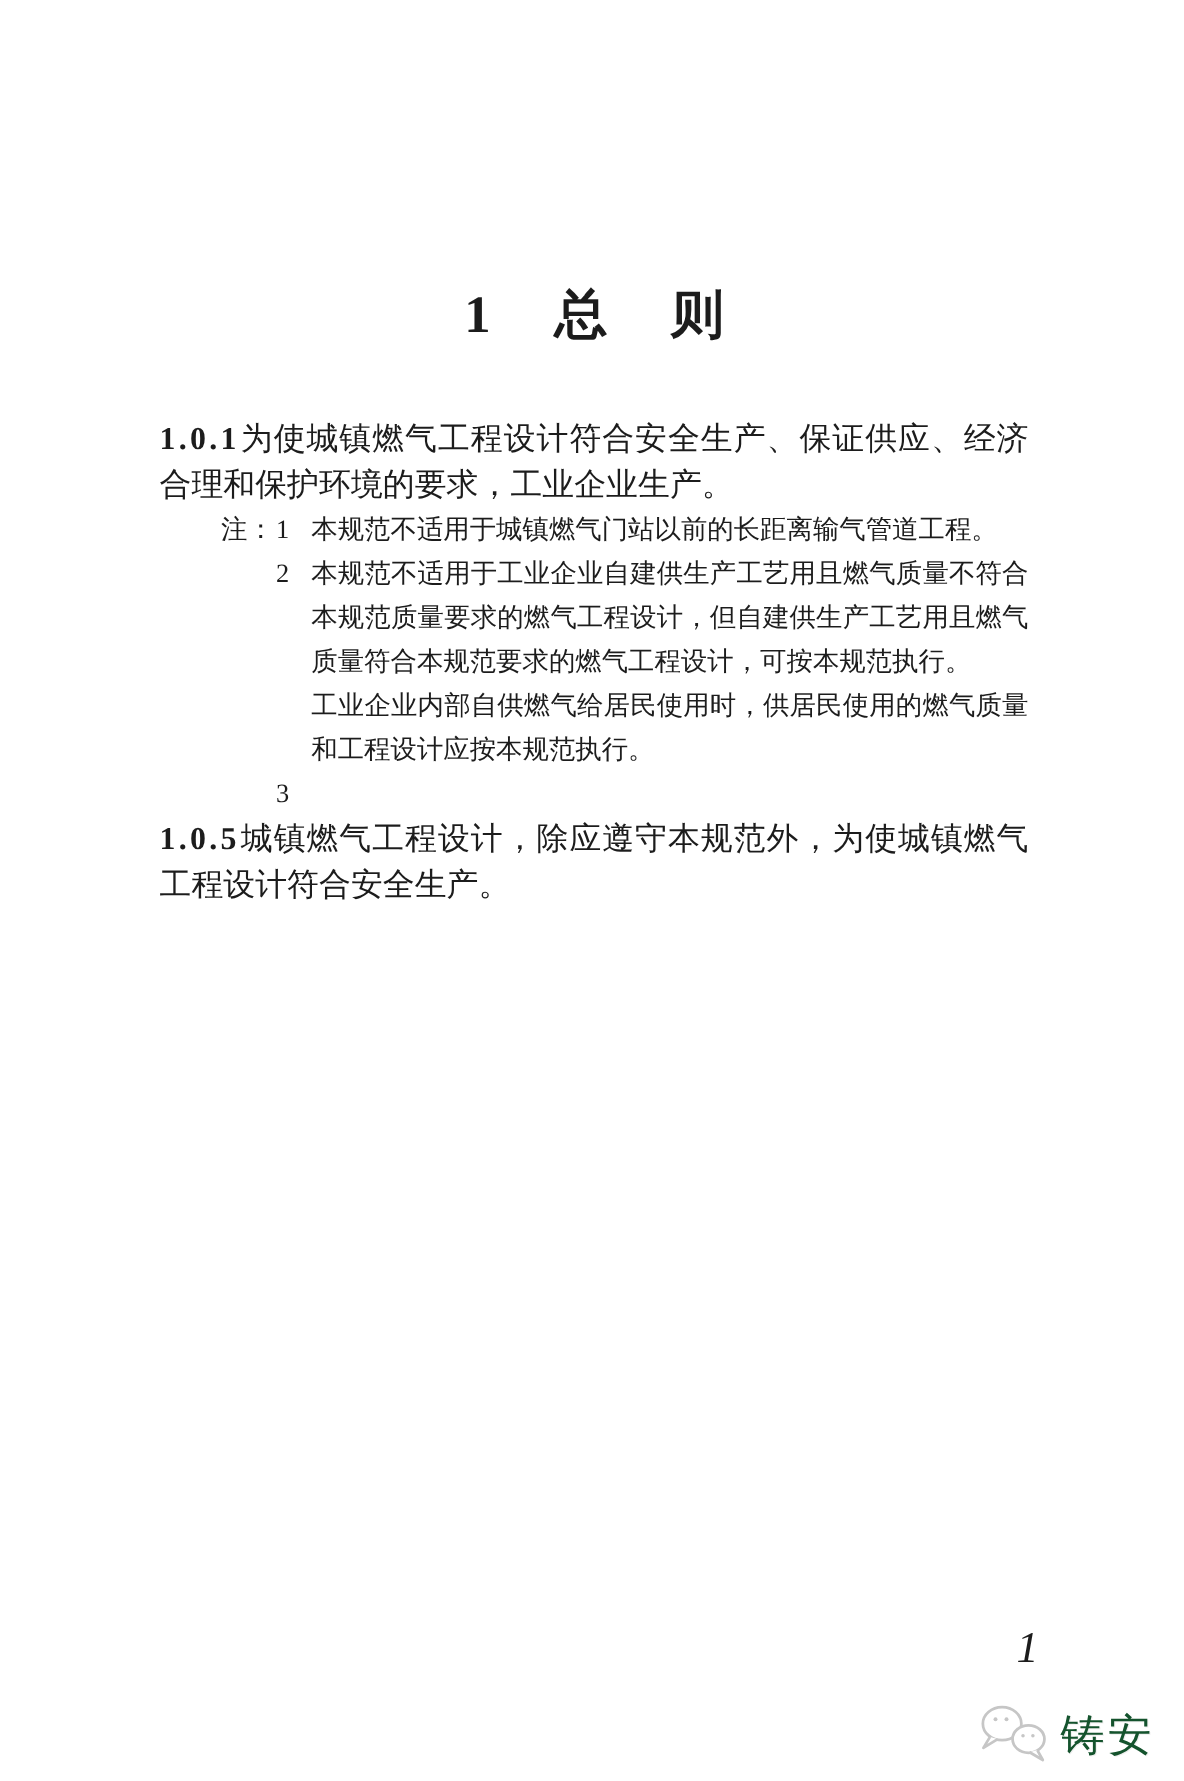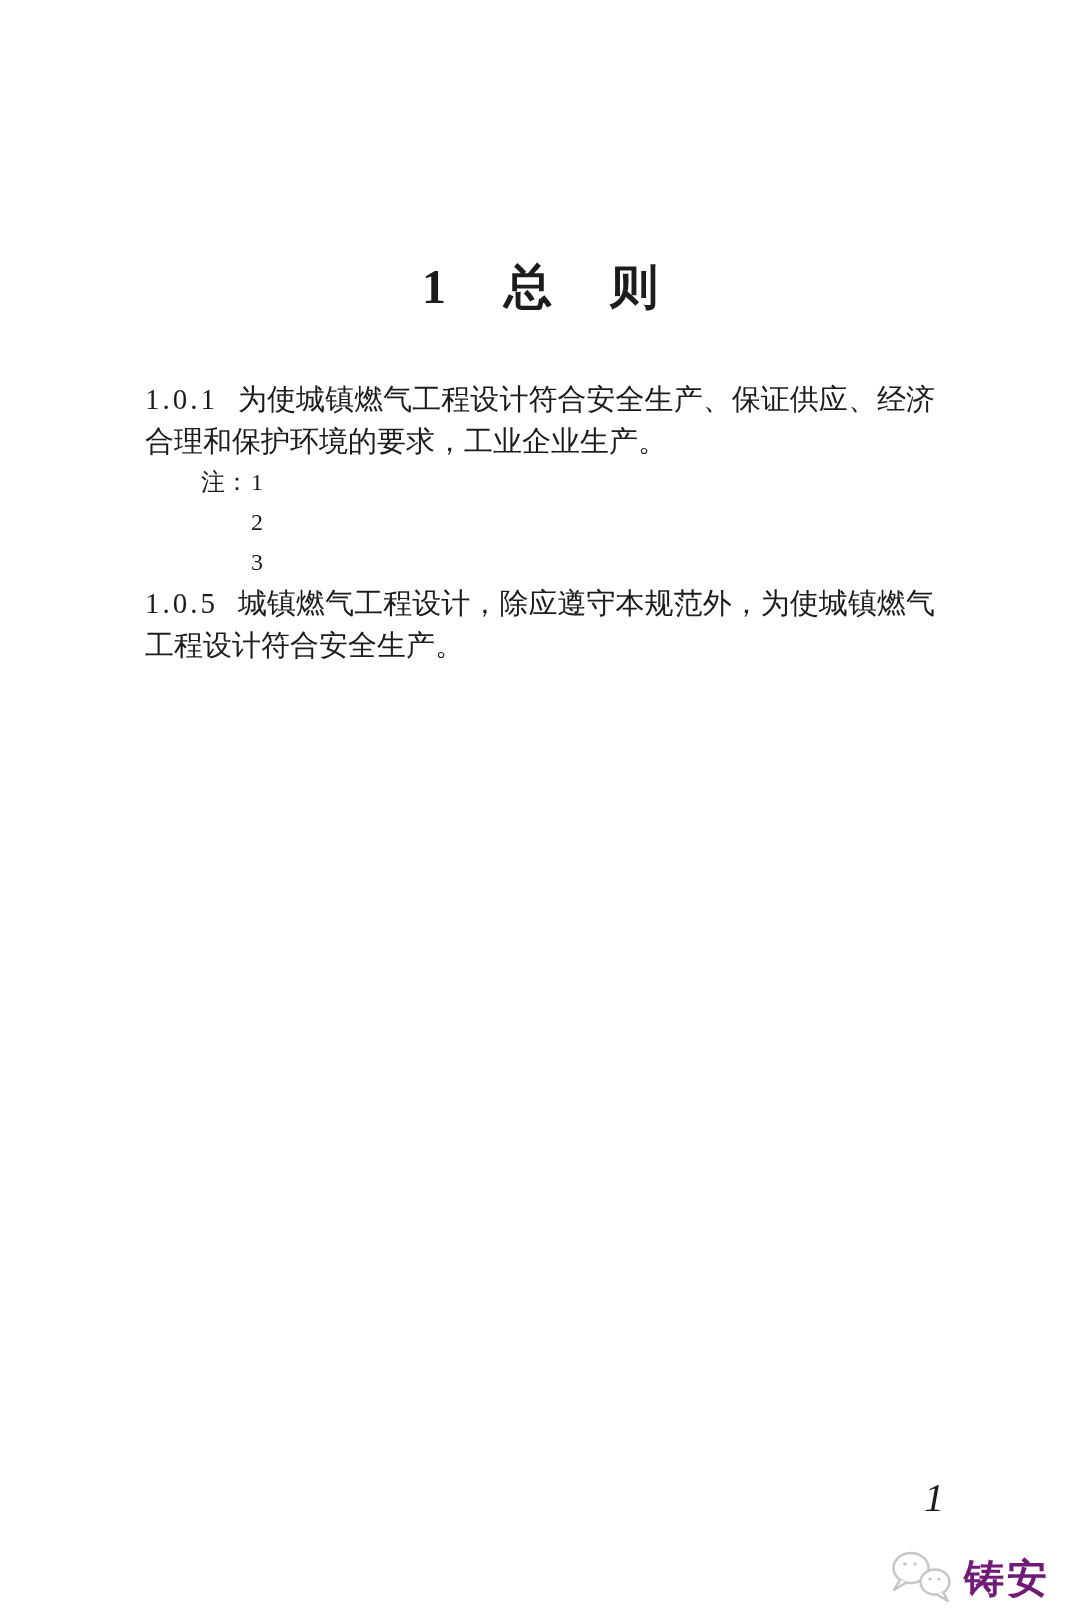--- a/index.html
+++ b/index.html
@@ -28,23 +28,22 @@
   }
   .chapter-title span + span { margin-left: 58px; }
   .clause {
     margin: 0;
     font-size: 29px;
     line-height: 42px;
     text-align: justify;
     text-justify: inter-ideograph;
   }
   .clause-num {
-    font-weight: 400;
+    font-weight: 700;
     letter-spacing: 3px;
-    margin-right: 20px;
     white-space: nowrap;
   }
   .notes {
     margin-left: 56px;
     font-size: 24px;
     line-height: 40px;
   }
   .note-row { display: flex; }
   .note-label { flex: 0 0 50px; }
   .note-num { flex: 0 0 32px; }
@@ -59,24 +58,24 @@
   }
   .watermark {
     position: absolute;
     right: 26px; bottom: 12px;
     display: flex;
     align-items: center;
     gap: 8px;
   }
   .watermark-text {
     font-family: "Liberation Sans", sans-serif;
-    font-weight: 700;
+    font-weight: 400;
     font-size: 40px;
     letter-spacing: 3px;
-    color: #701a75;
+    color: #14532d;
     text-shadow: 1px 1px 0 #efefef;
     line-height: 1;
   }
 </style>
 </head>
 <body>
 
 <div class="content">
 
   <div class="chapter-title">
@@ -87,24 +86,31 @@
 
   <p class="clause">
     <span class="clause-num">1.0.1</span><span class="clause-text">为使城镇燃气工程设计符合安全生产、保证供应、经济合理和保护环境的要求，工业企业生产。</span>
   </p>
 
 
   <div class="notes">
     <div class="note-row">
       <span class="note-label">注：</span>
       <span class="note-num">1</span>
+      <div class="note-body">
+        <p>本规范不适用于城镇燃气门站以前的长距离输气管道工程。</p>
+      </div>
     </div>
     <div class="note-row">
       <span class="note-label"></span>
       <span class="note-num">2</span>
+      <div class="note-body">
+        <p>本规范不适用于工业企业自建供生产工艺用且燃气质量不符合本规范质量要求的燃气工程设计，但自建供生产工艺用且燃气质量符合本规范要求的燃气工程设计，可按本规范执行。</p>
+        <p>工业企业内部自供燃气给居民使用时，供居民使用的燃气质量和工程设计应按本规范执行。</p>
+      </div>
     </div>
     <div class="note-row">
       <span class="note-label"></span>
       <span class="note-num">3</span>
     </div>
   </div>
 
 
 
   <p class="clause">

